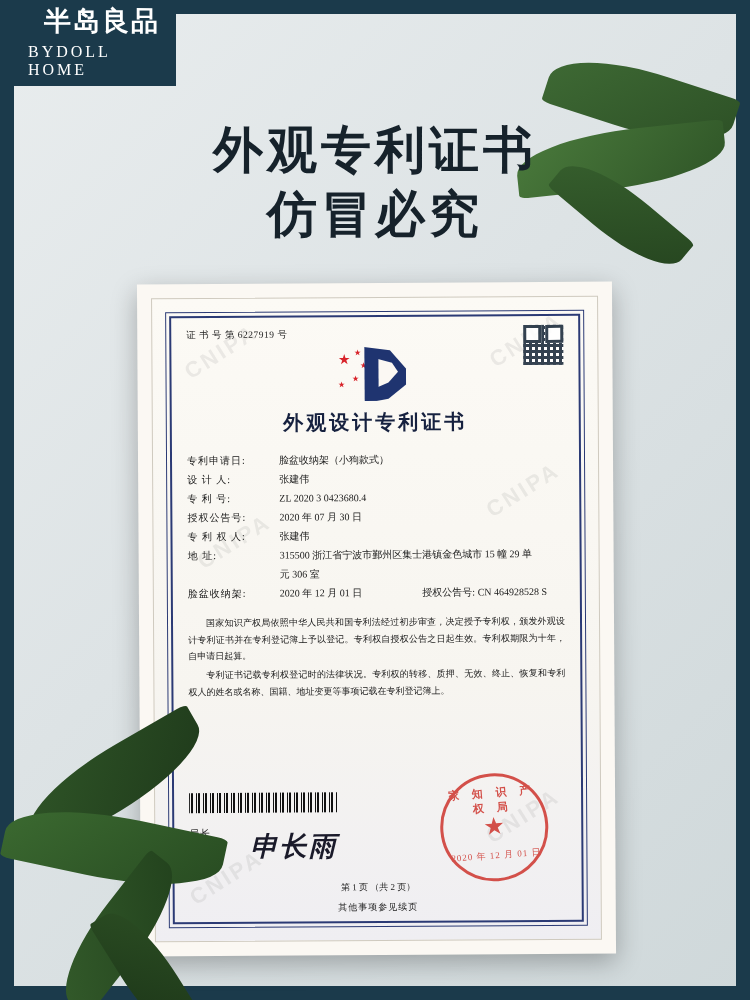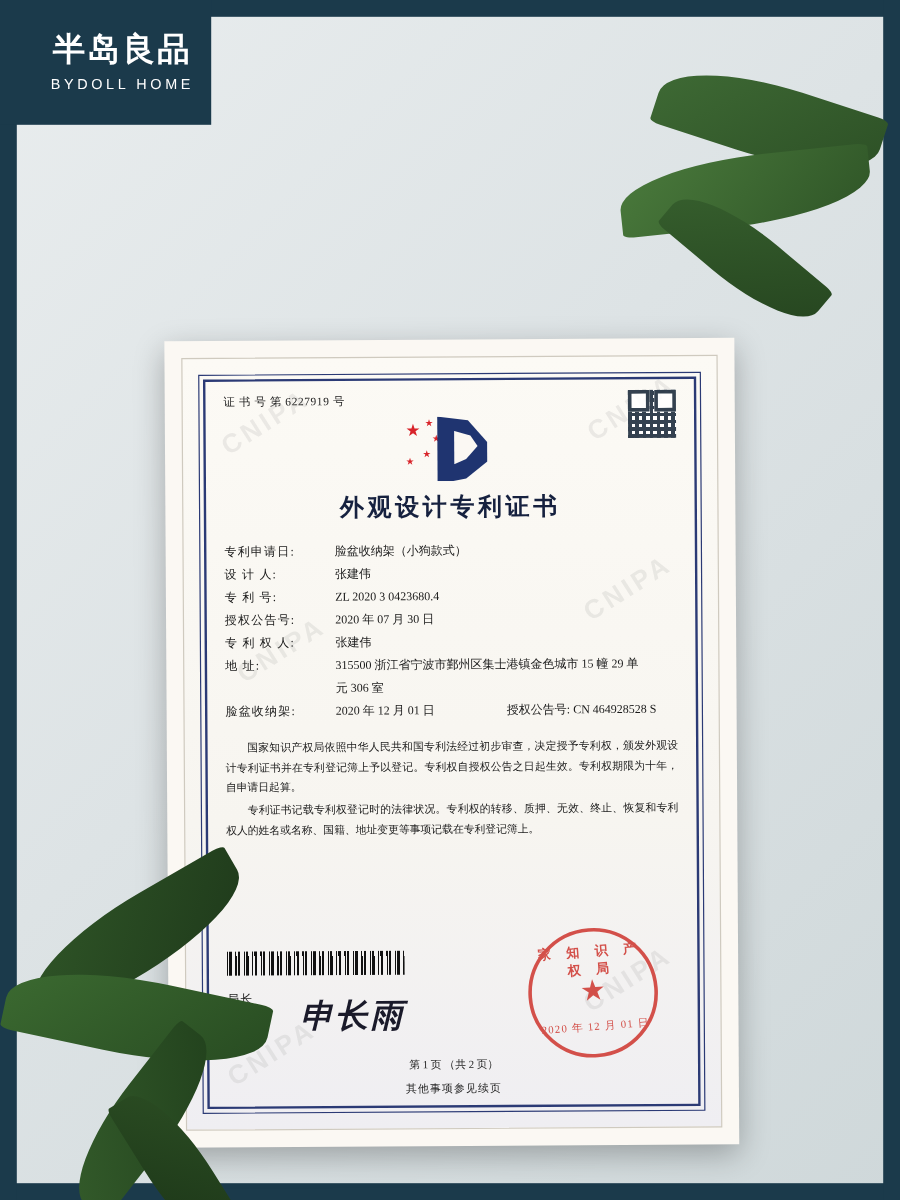--- a/index.html
+++ b/index.html
@@ -15,28 +15,28 @@
     background: linear-gradient(135deg,#e9edee 0%,#dde3e5 45%,#cfd8da 100%);
   }
   
   .frame-left { position:absolute; left:0; top:0; width:14px; height:100%; background:#1b3a4b; }
   .frame-right { position:absolute; right:0; top:0; width:14px; height:100%; background:#1b3a4b; }
   .frame-top { position:absolute; left:0; top:0; height:14px; width:100%; background:#1b3a4b; }
   .frame-bottom { position:absolute; left:0; bottom:0; height:14px; width:100%; background:#1b3a4b; }
 
   
   .brand {
-    position:absolute; left:0; top:0; width:176px; height:104px;
+    position:absolute; left:0; top:0; width:176px; height:86px;
     background:#1b3a4b; color:#fff;
     display:flex; flex-direction:column; align-items:center; justify-content:center;
     z-index:6;
     padding-left:28px;
   }
   .brand-cn { font-size:27px; letter-spacing:2px; font-weight:700; line-height:1.1; }
-  .brand-en { font-size:12px; letter-spacing:3px; margin-top:7px; }
+  .brand-en { font-size:16px; letter-spacing:3px; margin-top:7px;font-family:Liberation Serif, serif; }
 
   
   .headline {
     position:absolute; top:118px; left:0; width:100%;
     text-align:center; z-index:5; color:#16222b;
   }
   .headline div { font-size:50px; font-weight:700; letter-spacing:4px; line-height:1.28; }
 
   
   .leaf { position:absolute; z-index:4; }
@@ -187,20 +187,24 @@
     <div class="leaf-shape" style="background:linear-gradient(135deg,#3c6b31,#274a21); transform:rotate(12deg); width:220px;height:64px;position:absolute;left:-10px;bottom:100px;"></div>
     <div class="leaf-shape" style="background:linear-gradient(135deg,#345c2b,#21401c); transform:rotate(-52deg); width:170px;height:54px;position:absolute;left:20px;bottom:20px;"></div>
     <div class="leaf-shape" style="background:linear-gradient(135deg,#2b4d23,#1b3417); transform:rotate(58deg); width:150px;height:48px;position:absolute;left:60px;bottom:-20px;"></div>
   </div>
 
   <div class="brand">
     <div class="brand-cn">半岛良品</div>
     <div class="brand-en">BYDOLL HOME</div>
   </div>
 
+  <div class="headline">
+    <div>外观专利证书</div>
+    <div>仿冒必究</div>
+  </div>
 
   <div class="cert-wrap">
     <div class="cert-inner">
 
       <div class="wm" style="left:28px; top:40px;">CNIPA</div>
       <div class="wm" style="right:30px; top:30px;">CNIPA</div>
       <div class="wm" style="right:34px; top:180px;">CNIPA</div>
       <div class="wm" style="left:40px; top:230px;">CNIPA</div>
       <div class="wm" style="left:30px; bottom:50px;">CNIPA</div>
       <div class="wm" style="right:36px; bottom:110px;">CNIPA</div>

